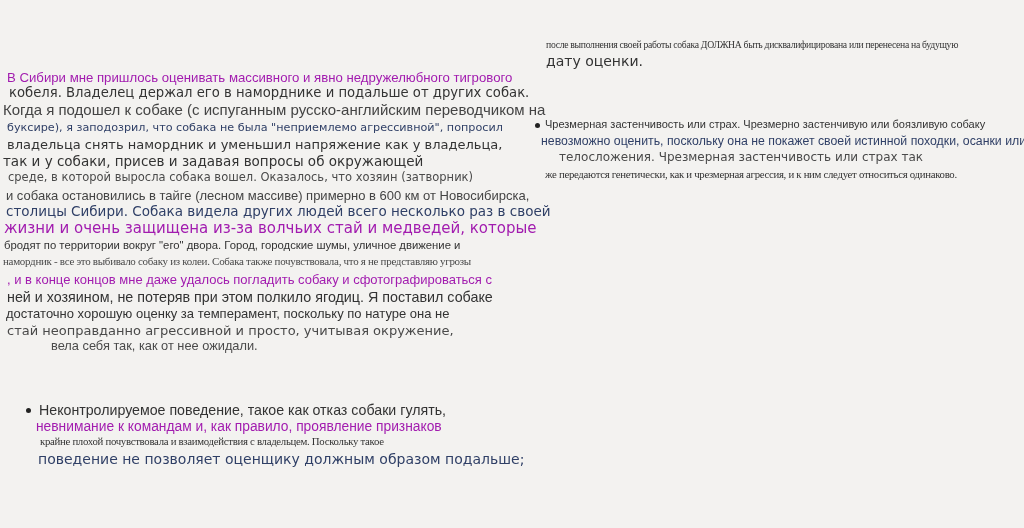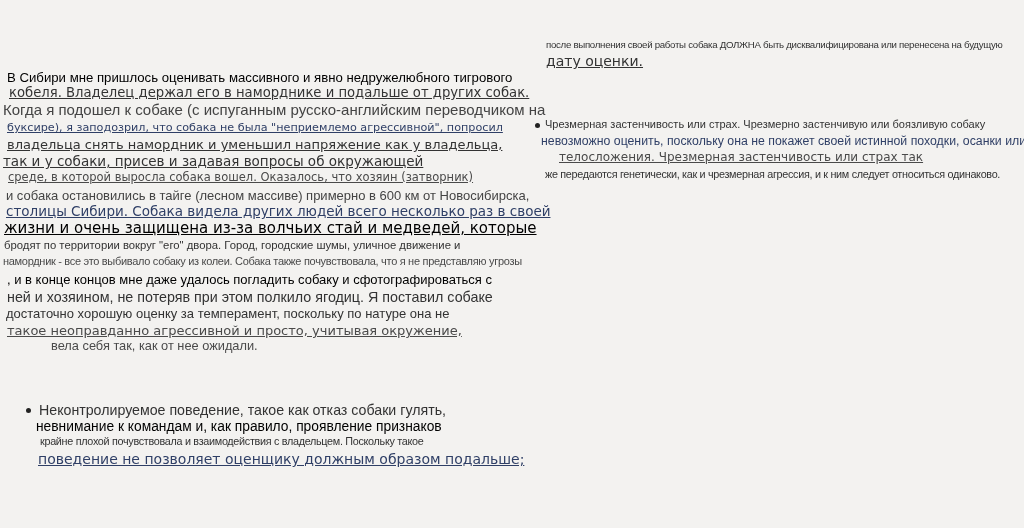--- a/index.html
+++ b/index.html
@@ -3,24 +3,24 @@
 <meta charset="utf-8">
 <style>
   html, body { margin: 0; padding: 0; }
   body {
     width: 1024px; height: 528px; overflow: hidden;
     background: #f3f2f0; position: relative;
     font-family: "Liberation Sans", sans-serif;
   }
   .line { position: absolute; white-space: nowrap; line-height: 1; }
   .sans-n { font-family: "Liberation Sans", sans-serif; }
-  .sans-w { font-family: "DejaVu Sans", sans-serif; text-decoration: underline; }
-  .cond { font-family: Liberation Sans, sans-serif; letter-spacing: -0.3px; }
+  .sans-w { font-family: "DejaVu Sans", sans-serif; }
+  .cond { font-family: Liberation Serif, serif; letter-spacing: -0.3px; }
   .bullet { position: absolute; width: 5px; height: 5px; border-radius: 50%; background: #222; }
-  .brown { color: #000000; }
+  .brown { color: #a21caf; }
   .dark { color: #333333; }
   .blue { color: #2f3f66; }
   .gray { color: #444444; }
   .mid { color: #4a4a4a; }
 </style>
 </head>
 <body>
 
 <div id="page"></div>
 
@@ -34,21 +34,21 @@
     <div class="line dark sans-w" style="left: 3px; top: 155px; font-size: 13.5px;">так и у собаки, присев и задавая вопросы об окружающей</div>
     <div class="line mid sans-w" style="left: 8px; top: 172px; font-size: 11.5px;">среде, в которой выросла собака вошел. Оказалось, что хозяин (затворник)</div>
     <div class="line gray sans-n" style="left: 6px; top: 189px; font-size: 13px;">и собака остановились в тайге (лесном массиве) примерно в 600 км от Новосибирска,</div>
     <div class="line blue sans-w" style="left: 6px; top: 205px; font-size: 13.5px;">столицы Сибири. Собака видела других людей всего несколько раз в своей</div>
     <div class="line brown sans-w" style="left: 4px; top: 221px; font-size: 15px;">жизни и очень защищена из-за волчьих стай и медведей, которые</div>
     <div class="line dark sans-n" style="left: 4px; top: 240px; font-size: 11.3px;">бродят по территории вокруг "его" двора. Город, городские шумы, уличное движение и</div>
     <div class="line mid cond" style="left: 3px; top: 256px; font-size: 11px;">намордник - все это выбивало собаку из колеи. Собака также почувствовала, что я не представляю угрозы</div>
     <div class="line brown sans-n" style="left: 7px; top: 273px; font-size: 13px;">, и в конце концов мне даже удалось погладить собаку и сфотографироваться с</div>
     <div class="line dark sans-n" style="left: 7px; top: 290px; font-size: 14.3px;">ней и хозяином, не потеряв при этом полкило ягодиц. Я поставил собаке</div>
     <div class="line dark sans-n" style="left: 6px; top: 307px; font-size: 13px;">достаточно хорошую оценку за темперамент, поскольку по натуре она не</div>
-    <div class="line mid sans-w" style="left: 7px; top: 324px; font-size: 13px;">такое неоправданно агрессивной и просто, учитывая окружение,</div>
+    <div class="line mid sans-w" style="left: 7px; top: 324px; font-size: 13px;">стай неоправданно агрессивной и просто, учитывая окружение,</div>
     <div class="line mid sans-n" style="left: 7px; top: 340px; font-size: 12.8px; margin-left: 44px;">вела себя так, как от нее ожидали.</div>
   </div>
 
   <div>
     <span class="bullet" id="lb-bullet" style="left: 26px; top: 408px;"></span>
     <div class="line dark sans-n" style="left: 39px; top: 403px; font-size: 14.2px;">Неконтролируемое поведение, такое как отказ собаки гулять,</div>
     <div class="line brown sans-n" style="left: 36px; top: 420px; font-size: 13.8px;">невнимание к командам и, как правило, проявление признаков</div>
     <div class="line dark cond" style="left: 40px; top: 436px; font-size: 10.8px;">крайне плохой почувствовала и взаимодействия с владельцем. Поскольку такое</div>
     <div class="line blue sans-w" style="left: 38px; top: 452px; font-size: 14px;">поведение не позволяет оценщику должным образом подальше;</div>
   </div>

